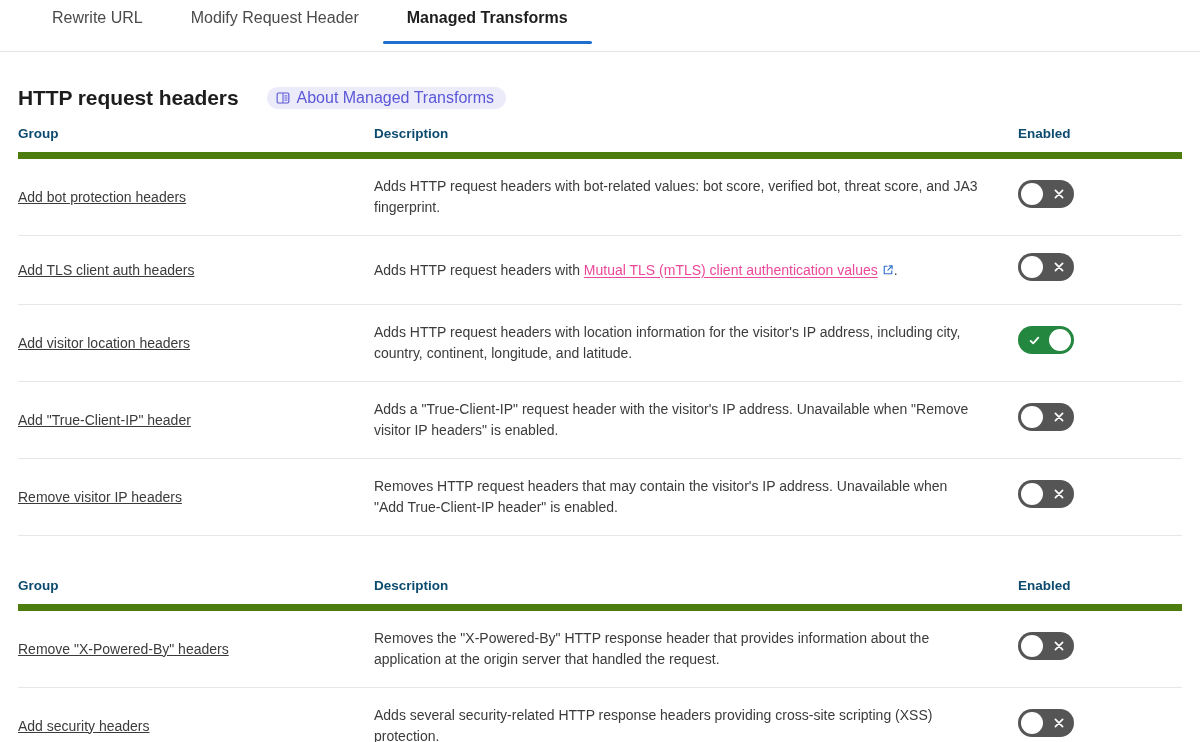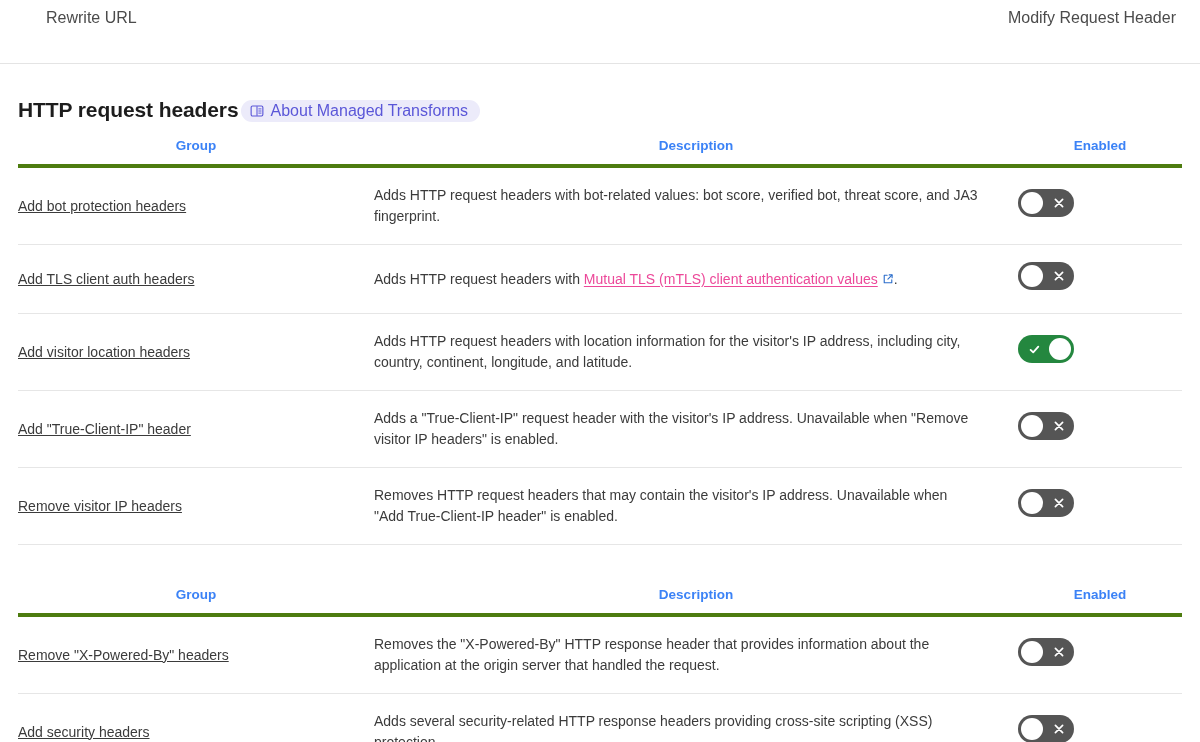--- a/index.html
+++ b/index.html
@@ -9,25 +9,24 @@
     height: 742px;
     background: #ffffff;
     font-family: "Liberation Sans", sans-serif;
     color: #313131;
     overflow: hidden;
   }
 
   
   .tabbar {
     position: relative;
-    height: 64px;
+    height: 52px;
     display: flex;
     align-items: flex-start;
-    padding-left: 22px;
-    justify-content: space-between;
+    padding-left: 28px;
   }
   .tabbar::after {
     content: "";
     position: absolute;
     left: 0; right: 0; bottom: 0;
     height: 1px;
     background: #e4e4e4;
   }
   .tab {
     position: relative;
@@ -52,22 +51,22 @@
     border-radius: 2px;
   }
 
   
   .section { padding: 0 18px; }
   .section.first { margin-top: 34px; }
   .section.second { margin-top: 38px; }
 
   .section-head {
     display: flex;
-    align-items: flex-end;
-    gap: 2px;
+    align-items: center;
+    gap: 28px;
     margin-bottom: 12px;
   }
   .section-title {
     font-size: 21px;
     font-weight: 700;
     color: #1d1d1d;
     letter-spacing: -0.1px;
   }
 
   .about-badge {
@@ -91,26 +90,26 @@
   table.mt {
     width: 100%;
     border-collapse: collapse;
     table-layout: fixed;
   }
   table.mt col.c-group { width: 356px; }
   table.mt col.c-desc  { width: auto;  }
   table.mt col.c-en    { width: 164px; }
 
   table.mt th {
-    text-align: center;
+    text-align: left;
     font-size: 13.5px;
     font-weight: 700;
-    color: #3b82f6;
+    color: #0c4a6e;
     padding: 4px 0 11px 0;
-    border-bottom: 4px solid #4d7c0f;
+    border-bottom: 7px solid #4d7c0f;
     vertical-align: bottom;
   }
   table.mt td {
     font-size: 14px;
     color: #3b3b3b;
     line-height: 21px;
     padding: 17px 0;
     border-bottom: 1px solid #e6e6e6;
     vertical-align: middle;
   }
@@ -171,20 +170,21 @@
   .toggle .mark svg { display: block; }
   .toggle.off .mark { right: 2px; }
   .toggle.on  .mark { left: 3px; }
 </style>
 </head>
 <body>
 
 <div class="tabbar">
   <div class="tab">Rewrite URL</div>
   <div class="tab">Modify Request Header</div>
+  <div class="tab active">Managed Transforms</div>
 </div>
 
 <div class="section first">
 
   <div class="section-head">
     <div class="section-title">HTTP request headers</div>
 
     <div class="about-badge">
       <span>
         <svg class="book-icon" viewBox="0 0 16 16" fill="none" xmlns="http://www.w3.org/2000/svg">

